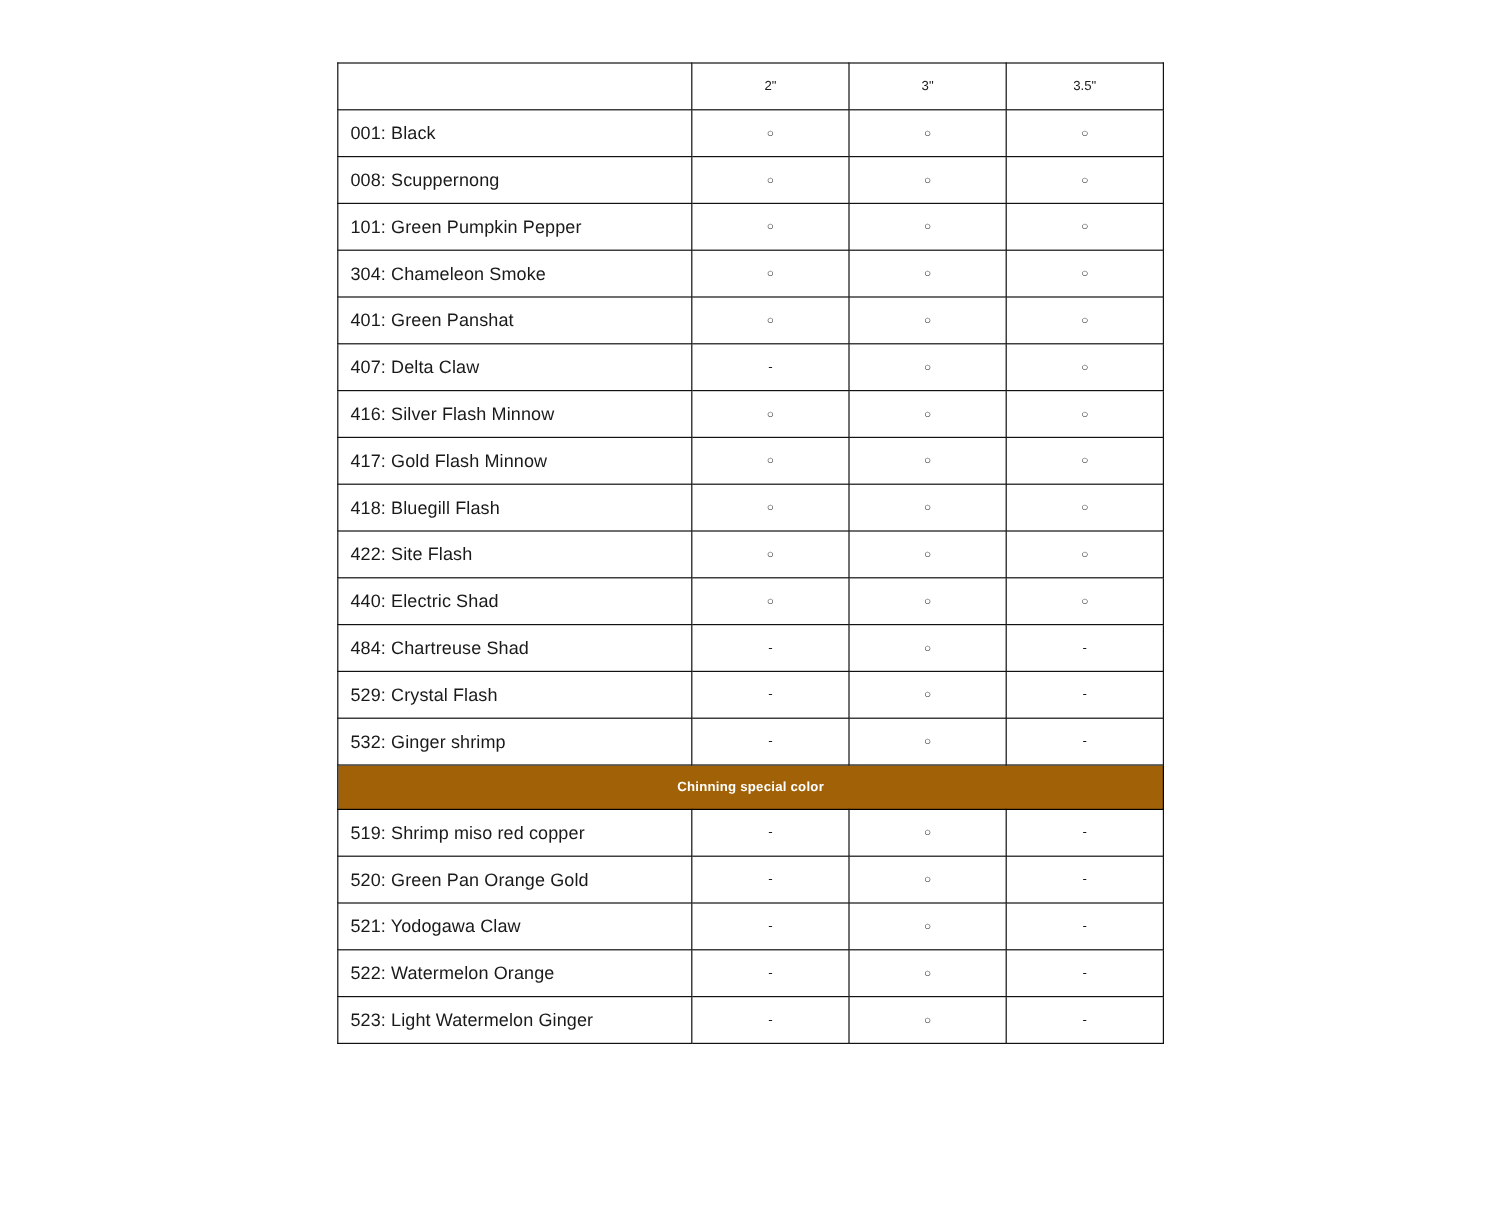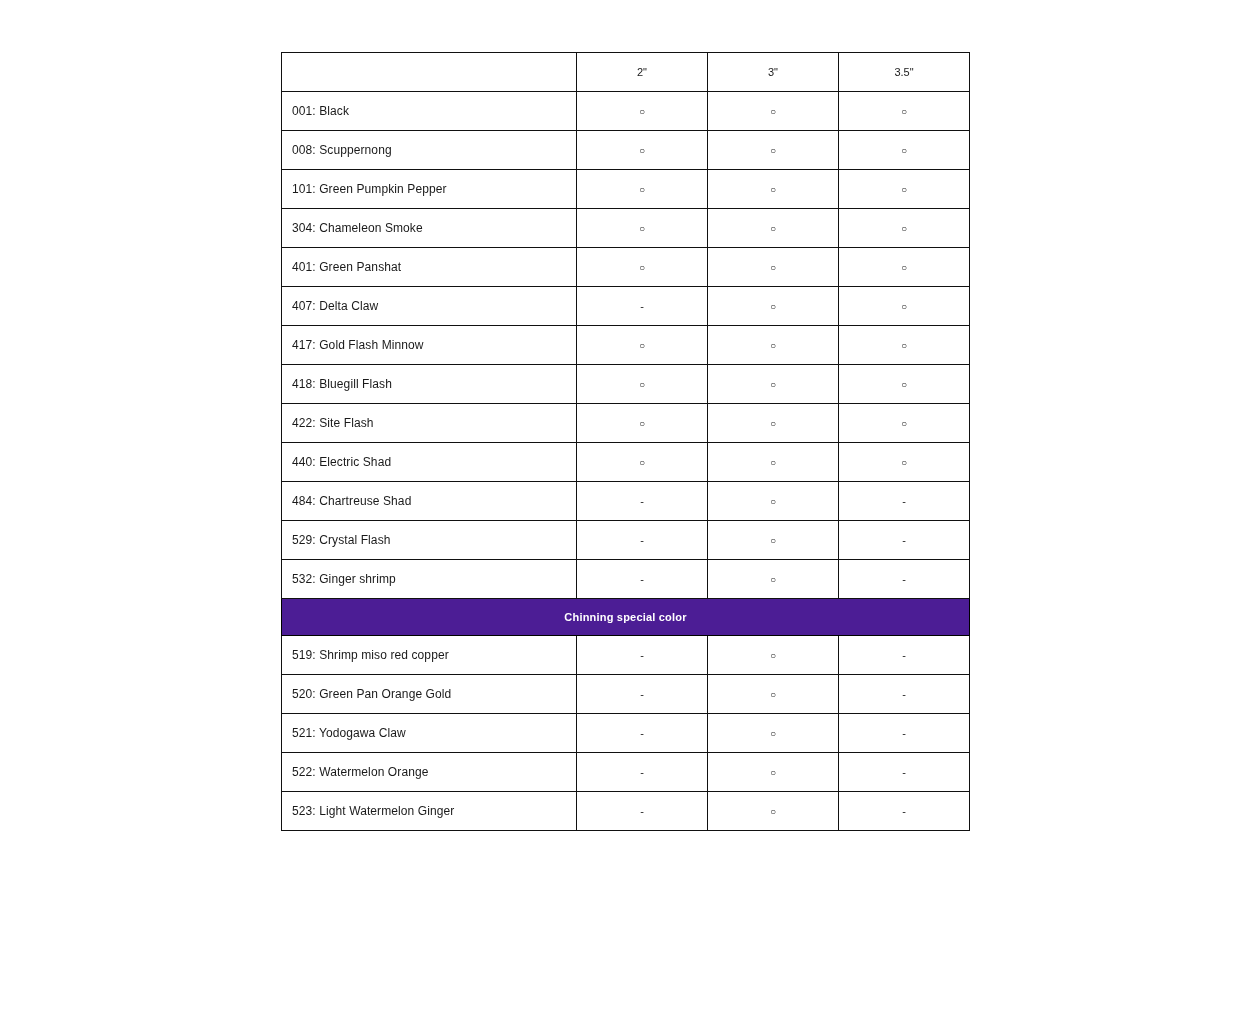--- a/index.html
+++ b/index.html
@@ -41,21 +41,21 @@
     font-size: 11px;
     color: #1a1a1a;
     text-align: center;
   }
   thead th.blank-head {
     border-right: 1px solid #111111;
   }
 
   tbody td.name-cell {
     height: 38px;
-    font-size: 12px;
+    font-size: 15px;
     padding-left: 10px;
     text-align: left;
     letter-spacing: 0.1px;
   }
   tbody td.mark-cell {
     height: 38px;
     text-align: center;
     font-size: 11px;
     color: #1a1a1a;
   }
@@ -65,21 +65,21 @@
     line-height: 1;
     color: #1a1a1a;
   }
   .mark-dash {
     display: inline-block;
     font-size: 11px;
     line-height: 1;
     color: #1a1a1a;
   }
   tr.section-row td {
-    background: #4c1d95;
+    background: #a16207;
     color: #ffffff;
     height: 36px;
     text-align: center;
     font-size: 11px;
     font-weight: bold;
     border-left: 1px solid #000000;
     border-right: 1px solid #000000;
     border-top: 1px solid #000000;
     border-bottom: 1px solid #000000;
     letter-spacing: 0.2px;
@@ -142,20 +142,26 @@
         <td class="mark-cell"><span class="mark-circle">○</span></td>
       </tr>
 
       <tr>
         <td class="name-cell">407: Delta Claw</td>
         <td class="mark-cell"><span class="mark-dash">-</span></td>
         <td class="mark-cell"><span class="mark-circle">○</span></td>
         <td class="mark-cell"><span class="mark-circle">○</span></td>
       </tr>
 
+      <tr>
+        <td class="name-cell">416: Silver Flash Minnow</td>
+        <td class="mark-cell"><span class="mark-circle">○</span></td>
+        <td class="mark-cell"><span class="mark-circle">○</span></td>
+        <td class="mark-cell"><span class="mark-circle">○</span></td>
+      </tr>
 
       <tr>
         <td class="name-cell">417: Gold Flash Minnow</td>
         <td class="mark-cell"><span class="mark-circle">○</span></td>
         <td class="mark-cell"><span class="mark-circle">○</span></td>
         <td class="mark-cell"><span class="mark-circle">○</span></td>
       </tr>
 
       <tr>
         <td class="name-cell">418: Bluegill Flash</td>

